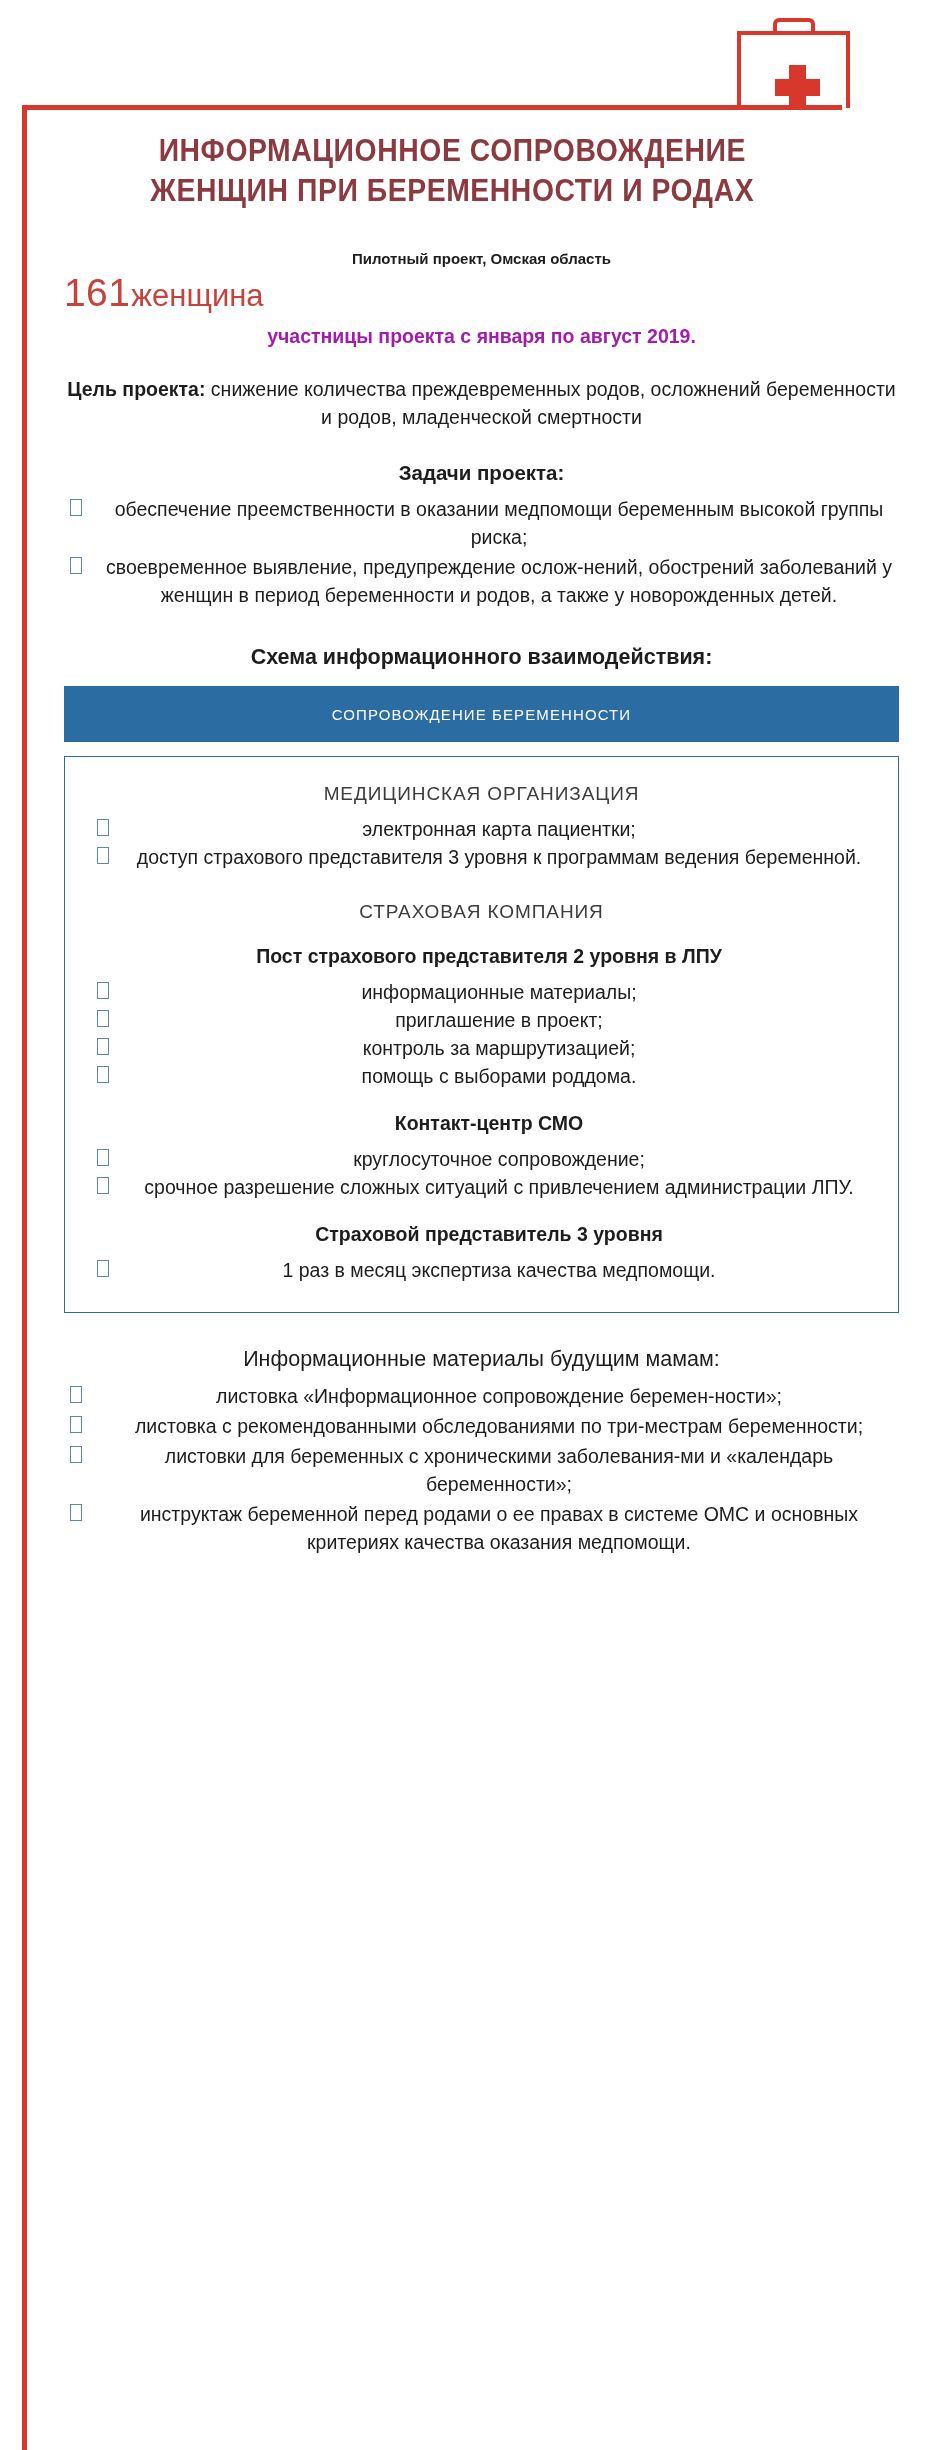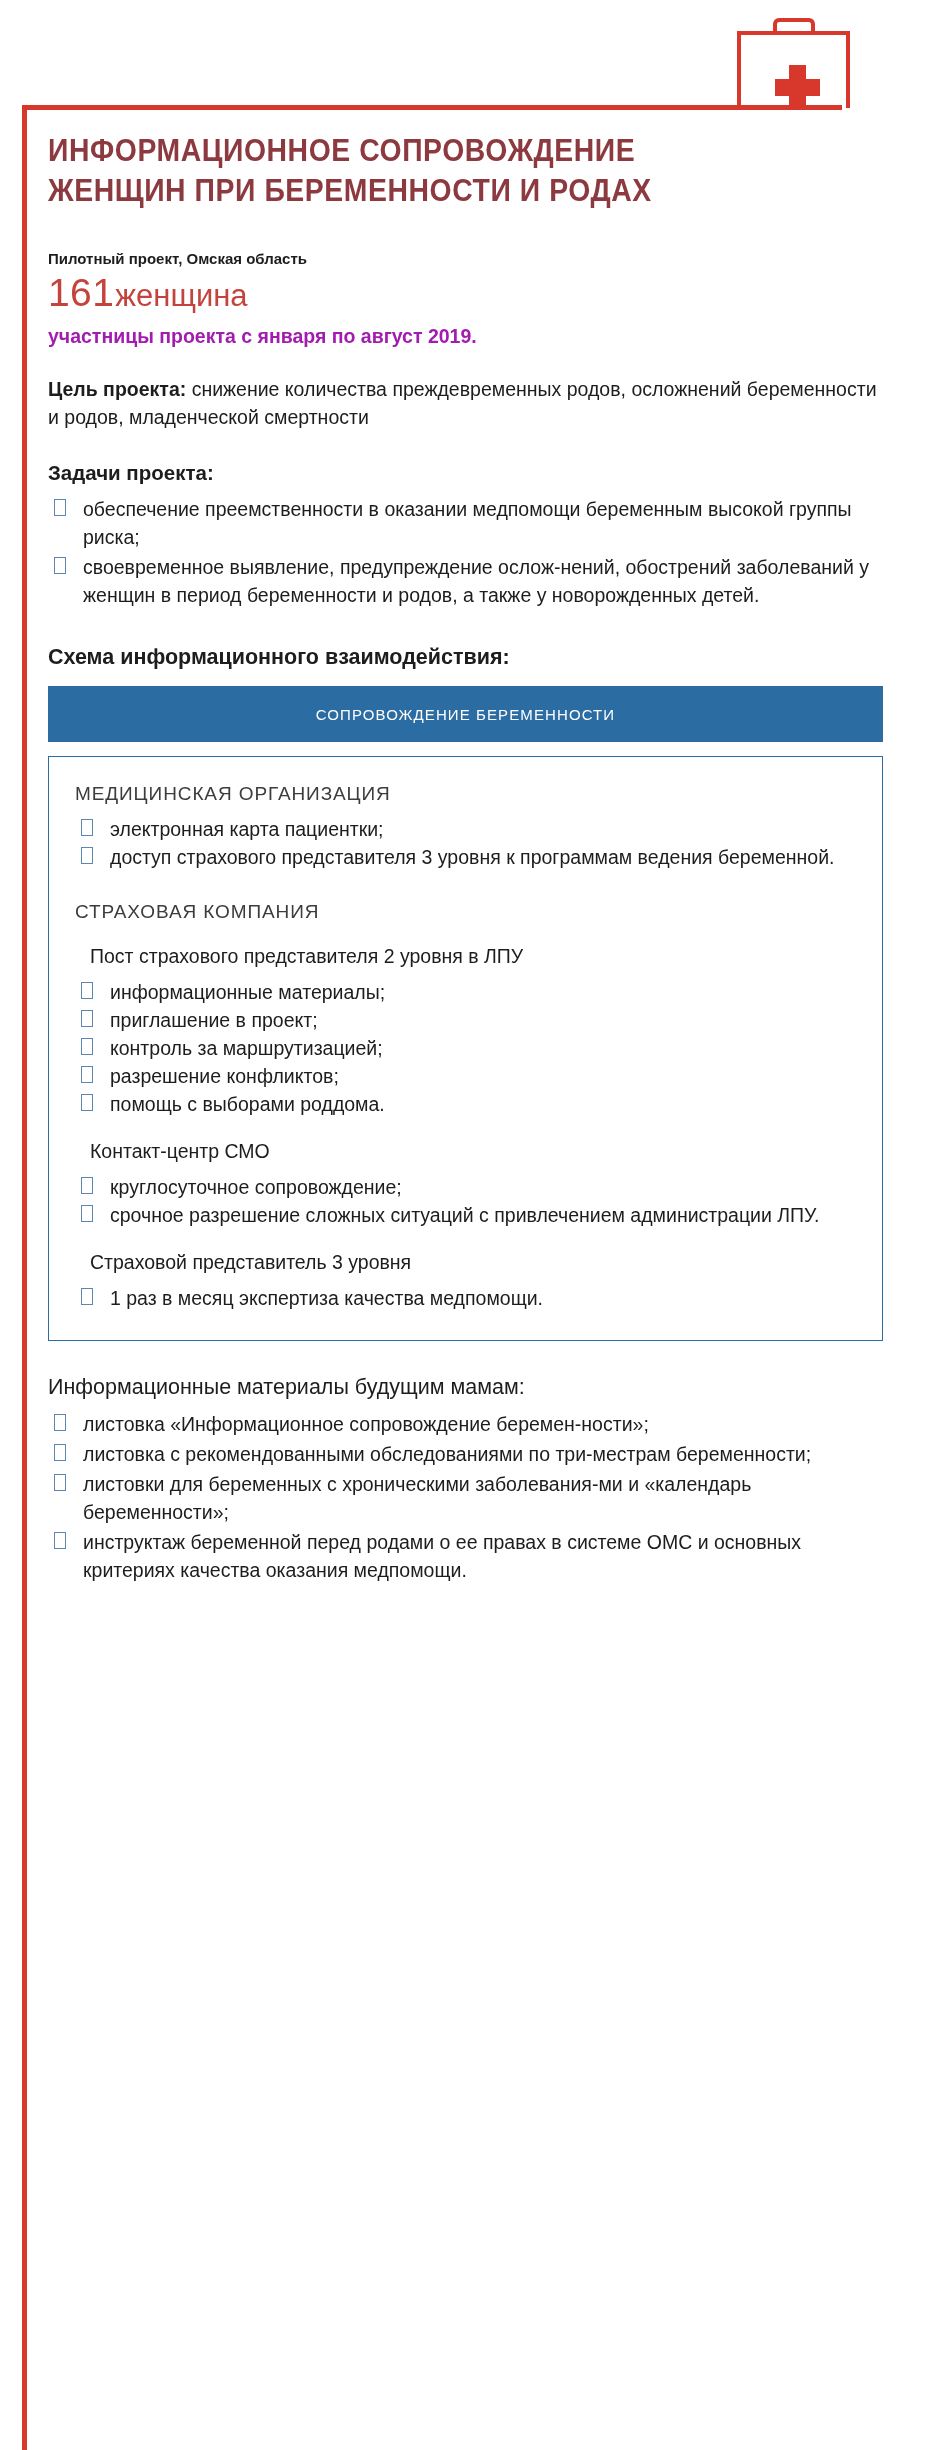--- a/index.html
+++ b/index.html
@@ -83,23 +83,24 @@
     position: absolute;
     left: 22px;
     top: 105px;
     width: 820px;
     height: 5px;
     background: #d8382b;
   }
 
   .content {
     position: absolute;
-    left: 48px;
+    left: 64px;
     top: 130px;
     width: 835px;
+    text-align: center;
   }
 
   
   h1.title {
     margin: 0 0 0 0;
     font-size: 30.5px;
     line-height: 40px;
     letter-spacing: 0.6px;
     font-weight: bold;
     color: #8c3a3f;
@@ -215,21 +216,21 @@
   .box-head {
     font-size: 19px;
     letter-spacing: 0.9px;
     color: #3c3c3c;
     text-transform: uppercase;
   }
   .box-head.second { margin-top: 30px; }
   .sub-bold {
     margin-top: 22px;
     font-size: 19.5px;
-    font-weight: normal;
+    font-weight: bold;
     color: #1d1d1d;
     margin-left: 15px;
   }
   .box-inner-list { margin-top: 10px; }
   .box-inner-list > li { padding-left: 44px; }
   .box-inner-list > li .bullet { left: 16px; }
 
   
   .mat-head {
     margin-top: 34px;
@@ -287,21 +288,20 @@
         <li><span class="bullet"></span><span>доступ страхового представителя 3 уровня к программам ведения беременной.</span></li>
       </ul>
 
       <div class="box-head second">СТРАХОВАЯ КОМПАНИЯ</div>
 
       <div class="sub-bold">Пост страхового представителя 2 уровня в ЛПУ</div>
       <ul class="blist tight">
         <li><span class="bullet"></span><span>информационные материалы;</span></li>
         <li><span class="bullet"></span><span>приглашение в проект;</span></li>
         <li><span class="bullet"></span><span>контроль за маршрутизацией;</span></li>
-        <li><span class="bullet"></span><span>разрешение конфликтов;</span></li>
         <li><span class="bullet"></span><span>помощь с выборами роддома.</span></li>
       </ul>
 
       <div class="sub-bold">Контакт-центр СМО</div>
       <ul class="blist tight">
         <li><span class="bullet"></span><span>круглосуточное сопровождение;</span></li>
         <li><span class="bullet"></span><span>срочное разрешение сложных ситуаций с привлечением администрации ЛПУ.</span></li>
       </ul>
 
       <div class="sub-bold">Страховой представитель 3 уровня</div>

